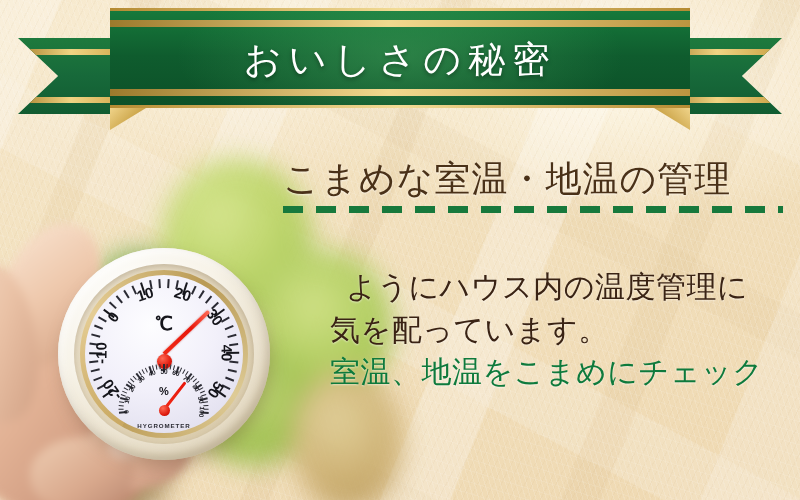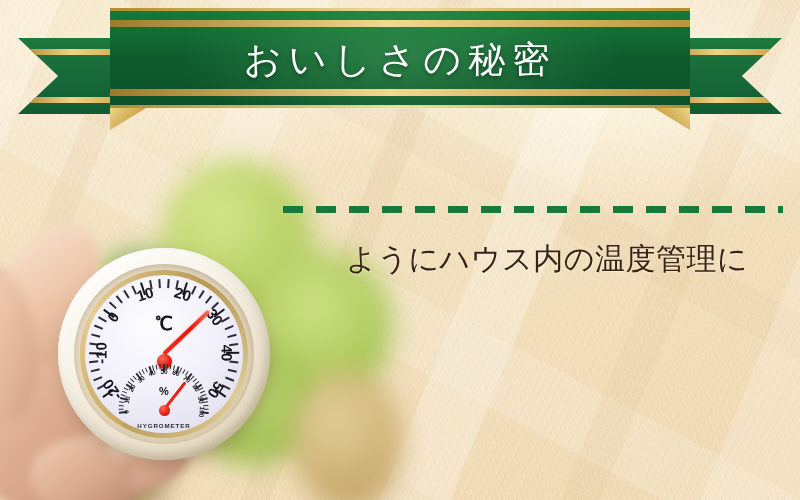--- a/index.html
+++ b/index.html
@@ -338,21 +338,21 @@
     position:absolute; left:330px; top:238px;
     width:460px;
     font-size:30px;
     line-height:1.42;
     letter-spacing:.5px;
     text-align:left;
   }
   .body-copy .line { white-space:nowrap; display:block; }
   .c-brown { color:#3a2314; text-shadow:0 1px 2px rgba(255,255,255,.55); }
   .c-green { color:#0e7a3c; text-shadow:0 1px 2px rgba(255,255,255,.55); }
-  .indent1 { padding-left:16px; }
+  .indent1 { padding-left:16px;margin-top:28px; }
 </style>
 </head>
 <body>
 
 <div id="stage">
 
   <div class="bg-base"></div>
   <div class="bg-facets"></div>
   <div class="bg-grain"></div>
 
@@ -517,19 +517,22 @@
     <div class="center">
       <div class="edge e-top"></div>
       <div class="edge e-bot"></div>
       <div class="stripe st-top"></div>
       <div class="stripe st-bot"></div>
       <div class="banner-title">おいしさの秘密</div>
     </div>
   </div>
 
 
+  <div class="headline">こまめな室温・地温の管理</div>
   <div class="dashed"></div>
 
   <div class="body-copy" id="body-copy">
       <span class="line c-brown indent1">ようにハウス内の温度管理に</span>
+      <span class="line c-brown">気を配っています。</span>
+      <span class="line c-green">室温、地温をこまめにチェック</span>
     </div>
 
 </div>
 
 </body></html>

